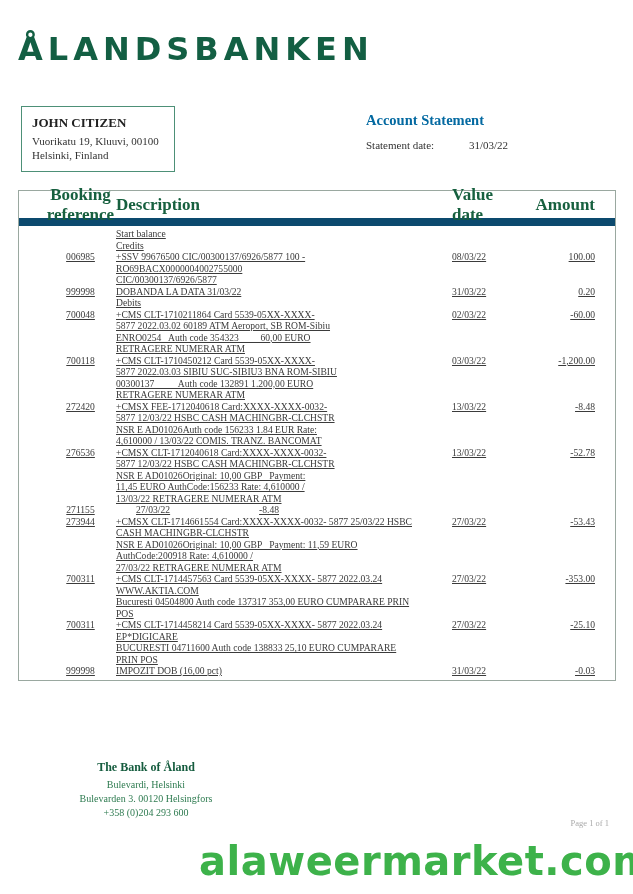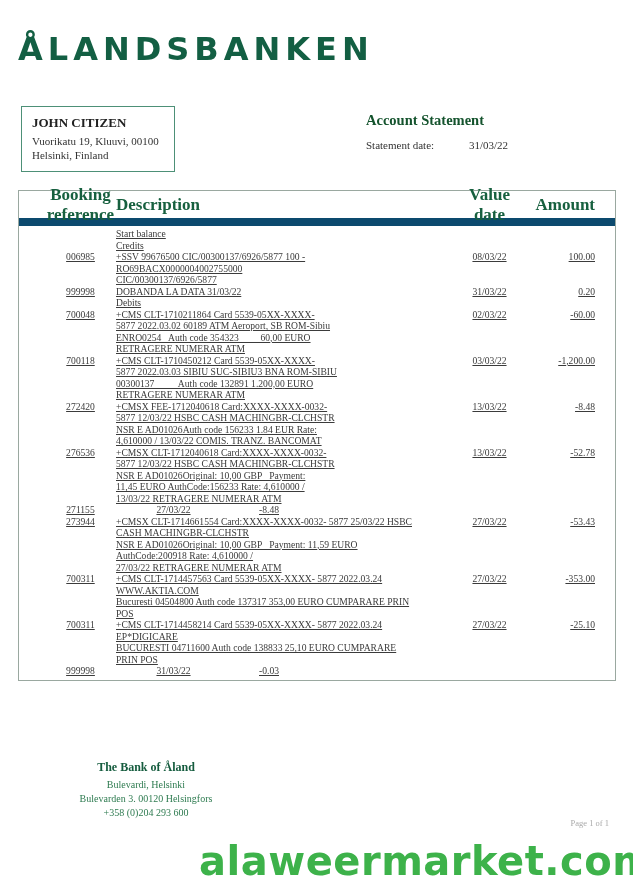--- a/index.html
+++ b/index.html
@@ -29,21 +29,21 @@
     left: 21px; top: 106px;
     width: 154px;
     border: 1px solid #4d9077;
     padding: 8px 10px 9px 10px;
   }
   .address-box .name { font-weight: bold; font-size: 13px; margin-bottom: 3px; color: #222; }
   .address-box .line { font-size: 11px; line-height: 14px; color: #333; }
 
   
   .statement-block { position: absolute; left: 366px; top: 112px; width: 250px; }
-  .statement-title { font-weight: bold; font-size: 14.5px; color: #14532d; margin-bottom: 9px; }
+  .statement-title { font-weight: bold; font-size: 14.5px; color: #0369a1; margin-bottom: 9px; }
   .statement-row { display: flex; font-size: 11px; line-height: 15px; color: #333; }
   .statement-row .lbl { width: 103px; }
 
   
   .stmt-table {
     position: absolute;
     left: 18px; top: 190px;
     width: 598px;
     border: 1px solid #9aa8a0;
   }
@@ -52,21 +52,21 @@
     align-items: center;
     height: 35px;
     border-bottom: 8px solid #0c4a6e;
     color: #17603f;
     font-weight: bold;
     font-size: 17px;
   }
   .trow { display: flex; align-items: flex-start; font-size: 9.6px; line-height: 11.5px; text-decoration: underline; }
   .cell-ref    { width: 97px;  padding-left: 26px; text-align: center; flex-shrink: 0; }
   .cell-desc   { flex: 1; white-space: pre-wrap; }
-  .cell-date   { width: 95px;  padding-left: 20px; text-align: center; flex-shrink: 0; }
+  .cell-date   { width: 95px;  padding-left: 20px; text-align: left; flex-shrink: 0; }
   .cell-amount { width: 88px;  padding-right: 20px; text-align: right; flex-shrink: 0; }
   .thead .cell-desc { white-space: normal; }
   .tbody { padding: 2px 0 3px 0; }
 
   
   .footer-block { position: absolute; left: 40px; top: 760px; width: 212px; text-align: center; }
   .footer-bank { font-weight: bold; font-size: 12px; color: #155c3e; margin-bottom: 3px; }
   .footer-line { font-size: 10px; line-height: 14px; color: #2e7b50; }
 
   .page-num {
@@ -223,20 +223,21 @@
     <div class="cell-desc">+CMS CLT-1714458214 Card 5539-05XX-XXXX- 5877 2022.03.24
 EP*DIGICARE
 BUCURESTI 04711600 Auth code 138833 25,10 EURO CUMPARARE
 PRIN POS</div>
     <div class="cell-date">27/03/22</div>
     <div class="cell-amount">-25.10</div>
   </div>
 
   <div class="trow">
     <div class="cell-ref">999998</div>
+    <div class="cell-desc">IMPOZIT DOB (16,00 pct)</div>
     <div class="cell-date">31/03/22</div>
     <div class="cell-amount">-0.03</div>
   </div>
 </div>
 </div>
 
 <div class="footer-block">
   <div class="footer-bank">The Bank of Åland</div>
   <div class="footer-line">Bulevardi, Helsinki</div>
   <div class="footer-line">Bulevarden 3. 00120 Helsingfors</div>

